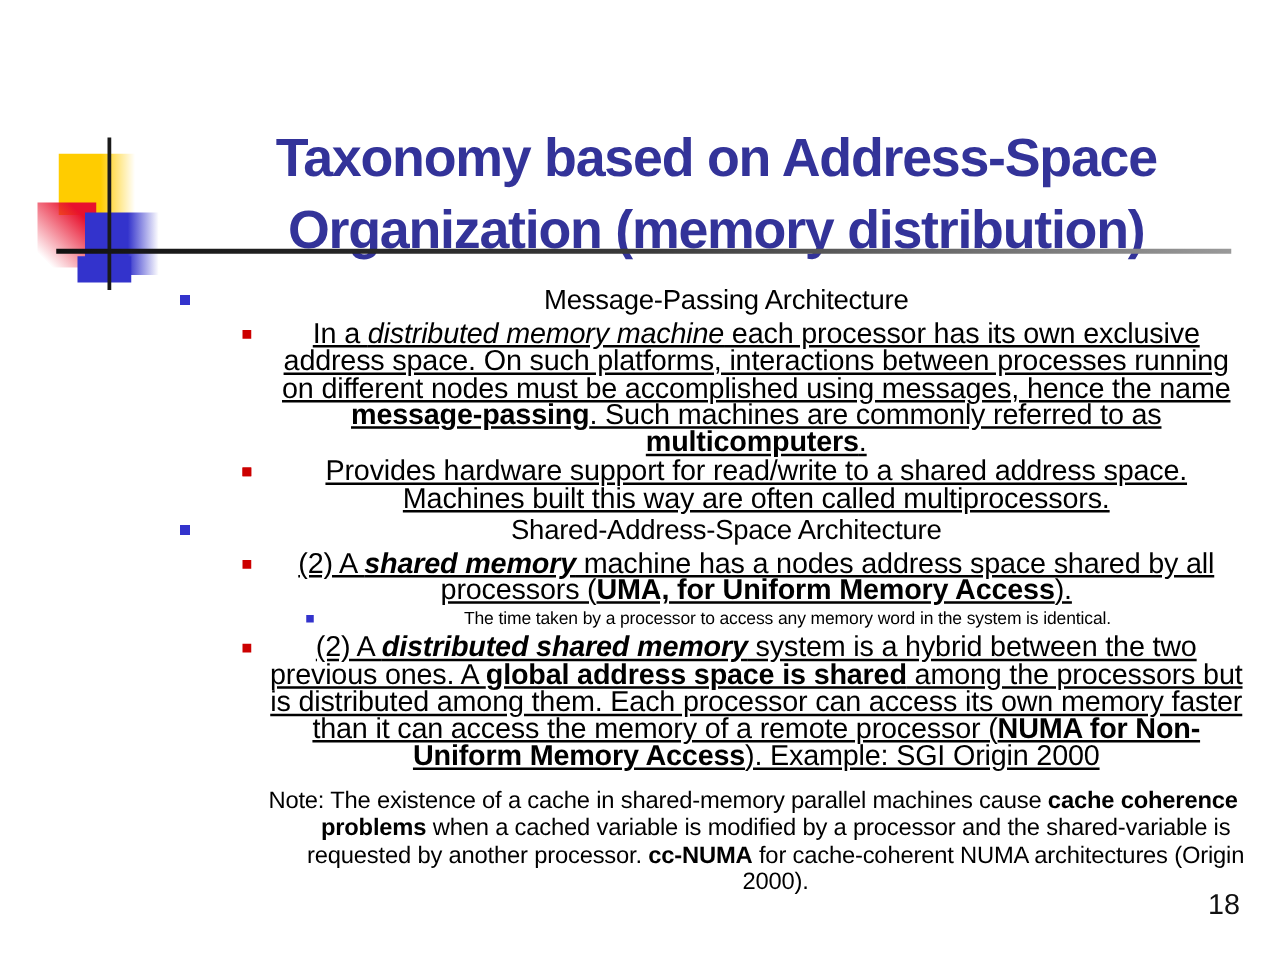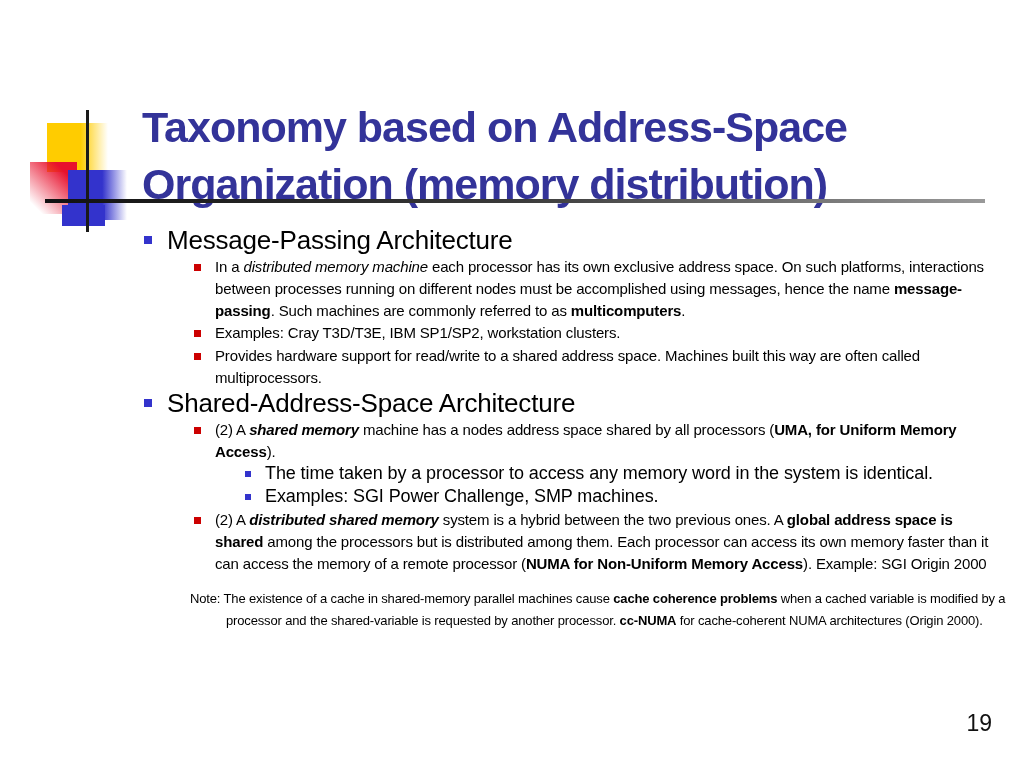--- a/index.html
+++ b/index.html
@@ -3,21 +3,21 @@
 <meta charset="utf-8">
 <style>
   html, body { margin: 0; padding: 0; }
   body {
     width: 1024px; height: 768px;
     background: #ffffff;
     font-family: "Liberation Sans", "DejaVu Sans", sans-serif;
     position: relative;
     overflow: hidden;
   }
-  .slide { position: absolute; inset: 0; width: 1024px; height: 768px; background: #fff; }
+  .slide { position: absolute; inset: 0; width: 1024px; height: 768px; background: #fff; text-align: center; }
 
   
   .deco-yellow {
     position: absolute; left: 47px; top: 123px; width: 61px; height: 49px;
     background: linear-gradient(90deg, var(--deco-yellow, #FFCC00) 55%, rgba(255,204,0,0) 100%);
   }
   .deco-red {
     position: absolute; left: 30px; top: 162px; width: 47px; height: 52px;
     background: linear-gradient(225deg, var(--deco-red, #E8112D) 22%, rgba(232,17,45,0) 88%);
   }
@@ -44,31 +44,31 @@
     font-size: 43px; font-weight: bold; line-height: 57px;
     letter-spacing: -1px;
     color: var(--title-color, #333399);
   }
 
   
   .content { position: absolute; left: 143px; top: 227px; width: 852px; color: #000; }
   .item { position: relative; }
   .item .marker { position: absolute; display: block; }
 
-  .l1 { font-size: 26px; line-height: 26px; margin: 0 0 3px 0; padding-left: 24px; letter-spacing: -0.2px; }
+  .l1 { font-size: 22px; line-height: 26px; margin: 0 0 3px 0; padding-left: 24px; letter-spacing: -0.2px; }
   .l1 .marker { left: 1px; top: 9px; width: 8px; height: 8px; background: var(--bullet-l1, #3333CC); }
 
-  .l2 { font-size: 15px; line-height: 21.8px; margin: 0 0 1px 0; padding-left: 72px; letter-spacing: -0.15px; }
+  .l2 { font-size: 23px; line-height: 21.8px; margin: 0 0 1px 0; padding-left: 72px; letter-spacing: -0.15px; text-decoration: underline; }
   .l2 .marker { left: 51px; top: 8px; width: 7px; height: 7px; background: var(--bullet-l2, #CC0000); }
 
-  .l3 { font-size: 18px; line-height: 21.8px; margin: 0 0 1px 0; padding-left: 122px; letter-spacing: -0.1px; }
+  .l3 { font-size: 14px; line-height: 21.8px; margin: 0 0 1px 0; padding-left: 122px; letter-spacing: -0.1px; }
   .l3 .marker { left: 102px; top: 8px; width: 6px; height: 6px; background: var(--bullet-l3, #3333CC); }
 
   .note {
-    font-size: 13px; line-height: 21.8px; letter-spacing: -0.15px;
+    font-size: 19px; line-height: 21.8px; letter-spacing: -0.15px;
     margin: 14px 0 0 0; padding-left: 83px; text-indent: -36px;
     width: 872px; box-sizing: border-box;
   }
 
   
   .page-number {
     position: absolute; top: 710px; right: 32px;
     font-size: 23px; color: #111; letter-spacing: 0;
   }
 </style>
@@ -83,25 +83,24 @@
   <div class="deco-blue-b"></div>
   <div class="deco-vline"></div>
 
   <h1 class="title">Taxonomy based on Address-Space Organization (memory distribution)</h1>
 
   <div class="title-rule"></div>
 
   <div class="content">
       <div class="item l1"><span class="marker"></span><span><span>Message-Passing Architecture</span></span></div>
       <div class="item l2"><span class="marker"></span><span><span>In a </span><span style="font-style: italic;">distributed memory machine</span><span> each processor has its own exclusive address space. On such platforms, interactions between processes running on different nodes must be accomplished using messages, hence the name </span><span style="font-weight: bold;">message-passing</span><span>. Such machines are commonly referred to as </span><span style="font-weight: bold;">multicomputers</span><span>.</span></span></div>
-      <div class="item l2"><span class="marker"></span><span><span>Examples: Cray T3D/T3E, IBM SP1/SP2, workstation clusters.</span></span></div>
+      <div class="item l2"><span class="marker"></span></div>
       <div class="item l2"><span class="marker"></span><span><span>Provides hardware support for read/write to a shared address space. Machines built this way are often called multiprocessors.</span></span></div>
       <div class="item l1"><span class="marker"></span><span><span>Shared-Address-Space Architecture</span></span></div>
       <div class="item l2"><span class="marker"></span><span><span>(2) A </span><span style="font-weight: bold; font-style: italic;">shared memory</span><span> machine has a nodes address space shared by all processors (</span><span style="font-weight: bold;">UMA, for Uniform Memory Access</span><span>).</span></span></div>
       <div class="item l3"><span class="marker"></span><span><span>The time taken by a processor to access any memory word in the system is identical.</span></span></div>
-      <div class="item l3"><span class="marker"></span><span><span>Examples: SGI Power Challenge, SMP machines.</span></span></div>
       <div class="item l2"><span class="marker"></span><span><span>(2) A </span><span style="font-weight: bold; font-style: italic;">distributed shared memory</span><span> system is a hybrid between the two previous ones. A </span><span style="font-weight: bold;">global address space is shared</span><span> among the processors but is distributed among them. Each processor can access its own memory faster than it can access the memory of a remote processor (</span><span style="font-weight: bold;">NUMA for Non-Uniform Memory Access</span><span>). Example: SGI Origin 2000</span></span></div>
       <div class="item note"><span><span>Note: The existence of a cache in shared-memory parallel machines cause </span><span style="font-weight: bold;">cache coherence problems</span><span> when a cached variable is modified by a processor and the shared-variable is requested by another processor. </span><span style="font-weight: bold;">cc-NUMA</span><span> for cache-coherent NUMA architectures (Origin 2000).</span></span></div>
     </div>
 
-  <div class="page-number">19</div>
+  <div class="page-number">18</div>
 
 </div>
 
 </body></html>

